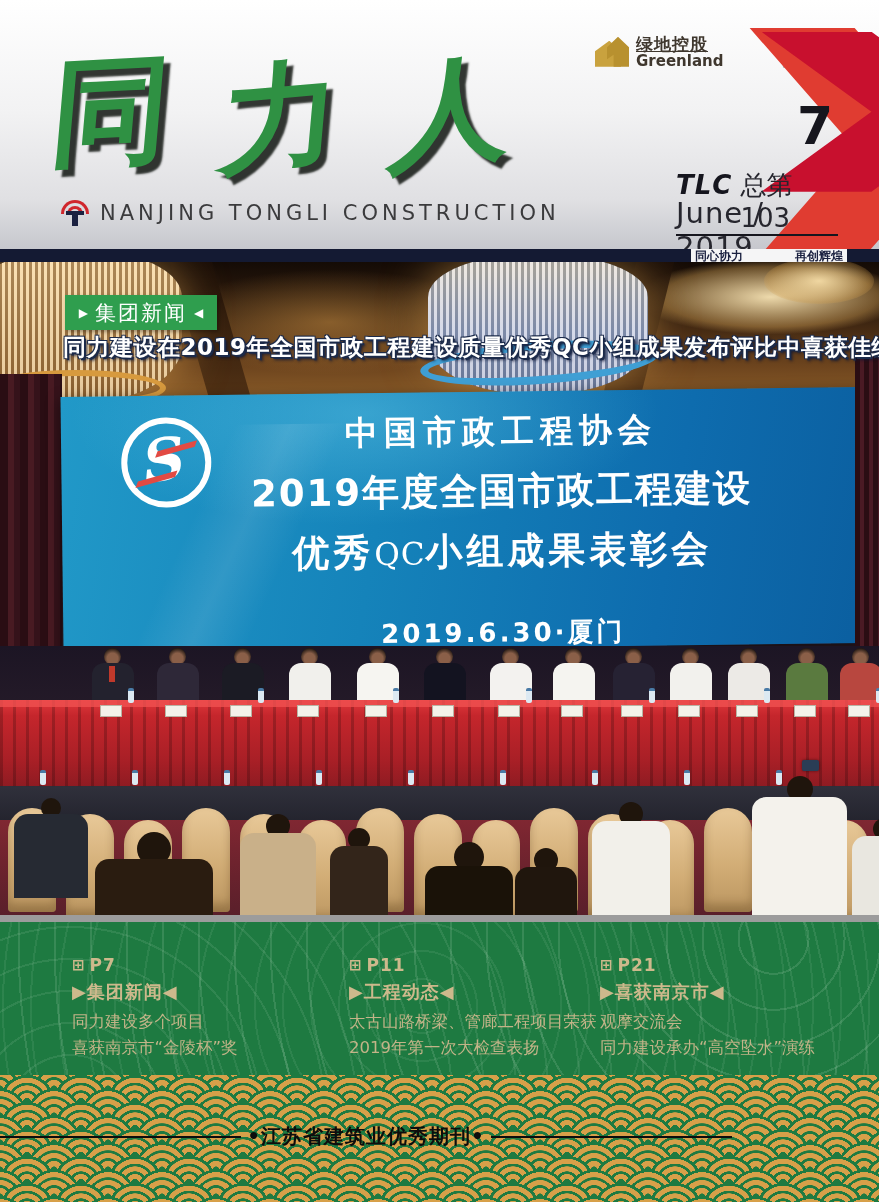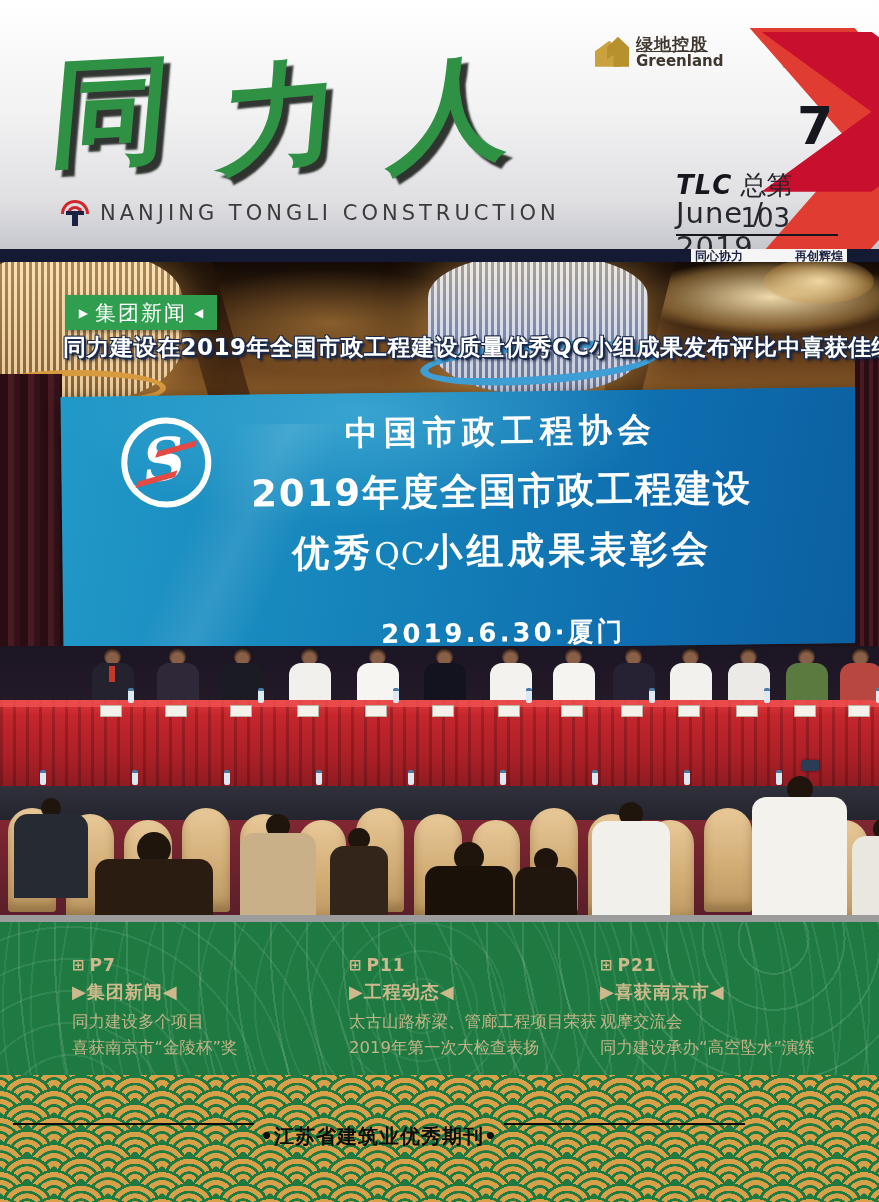--- a/index.html
+++ b/index.html
@@ -159,21 +159,21 @@
   .toc-col .l + .l{margin-top:2px;}
   .col1{left:72px;} .col2{left:349px;} .col3{left:600px;}
   .waveband{position:absolute;left:0;top:153px;width:879px;height:127px;background-color:#1e7a41;
     background-image:
       radial-gradient(circle at 100% 150%,#d7a049 24%,#1e7a41 25%,#1e7a41 28%,#d7a049 29%,#d7a049 36%,#1e7a41 36%,#1e7a41 40%,transparent 40%,transparent),
       radial-gradient(circle at 0 150%,#d7a049 24%,#1e7a41 25%,#1e7a41 28%,#d7a049 29%,#d7a049 36%,#1e7a41 36%,#1e7a41 40%,transparent 40%,transparent),
       radial-gradient(circle at 50% 100%,#1e7a41 10%,#d7a049 11%,#d7a049 23%,#1e7a41 24%,#1e7a41 30%,#d7a049 31%,#d7a049 43%,#1e7a41 44%,#1e7a41 50%,#d7a049 51%,#d7a049 63%,#1e7a41 64%,#1e7a41 71%,transparent 71%,transparent),
       radial-gradient(circle at 100% 50%,#1e7a41 5%,#d7a049 6%,#d7a049 15%,#1e7a41 16%,#1e7a41 20%,#d7a049 21%,#d7a049 30%,#1e7a41 31%,#1e7a41 35%,#d7a049 36%,#d7a049 45%,#1e7a41 46%,#1e7a41 49%,transparent 50%,transparent),
       radial-gradient(circle at 0 50%,#1e7a41 5%,#d7a049 6%,#d7a049 15%,#1e7a41 16%,#1e7a41 20%,#d7a049 21%,#d7a049 30%,#1e7a41 31%,#1e7a41 35%,#d7a049 36%,#d7a049 45%,#1e7a41 46%,#1e7a41 49%,transparent 50%,transparent);
     background-size:54px 27px;}
-  .award-row{position:absolute;left:13px;top:48px;width:732px;display:flex;align-items:flex-start;}
+  .award-row{position:absolute;left:0;top:48px;width:732px;display:flex;align-items:center;}
   .award-row .rule{flex:1;height:2px;background:#0d0d0d;}
   .award-row .txt{padding:0 6px;font-size:20px;font-weight:bold;color:#0d0d0d;letter-spacing:1px;}
 </style>
 </head>
 <body>
 
 <div id="cover">
 
   <div class="header">
     <div class="masthead-title">

